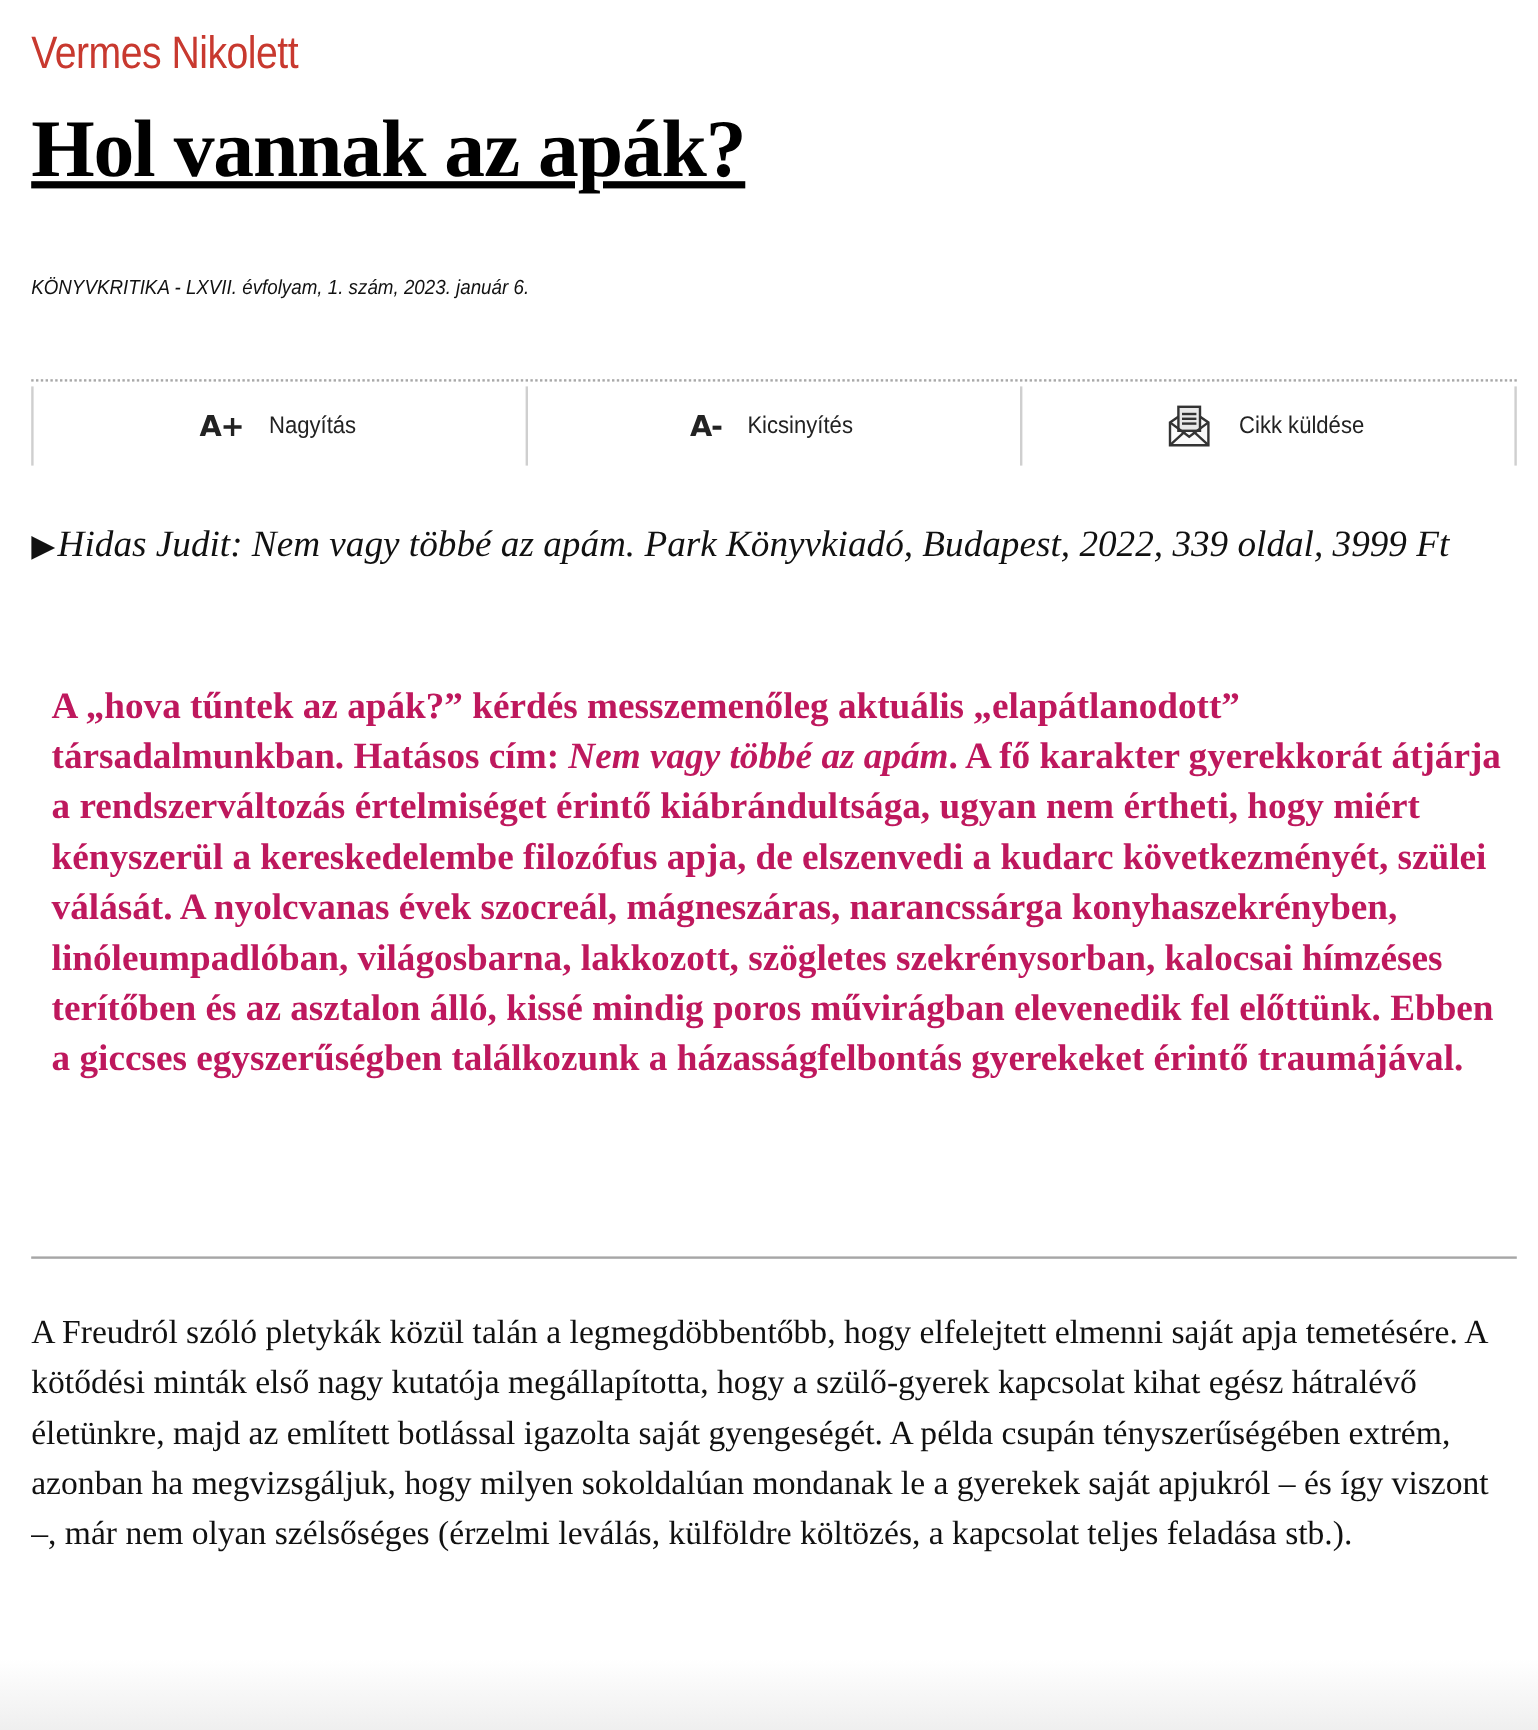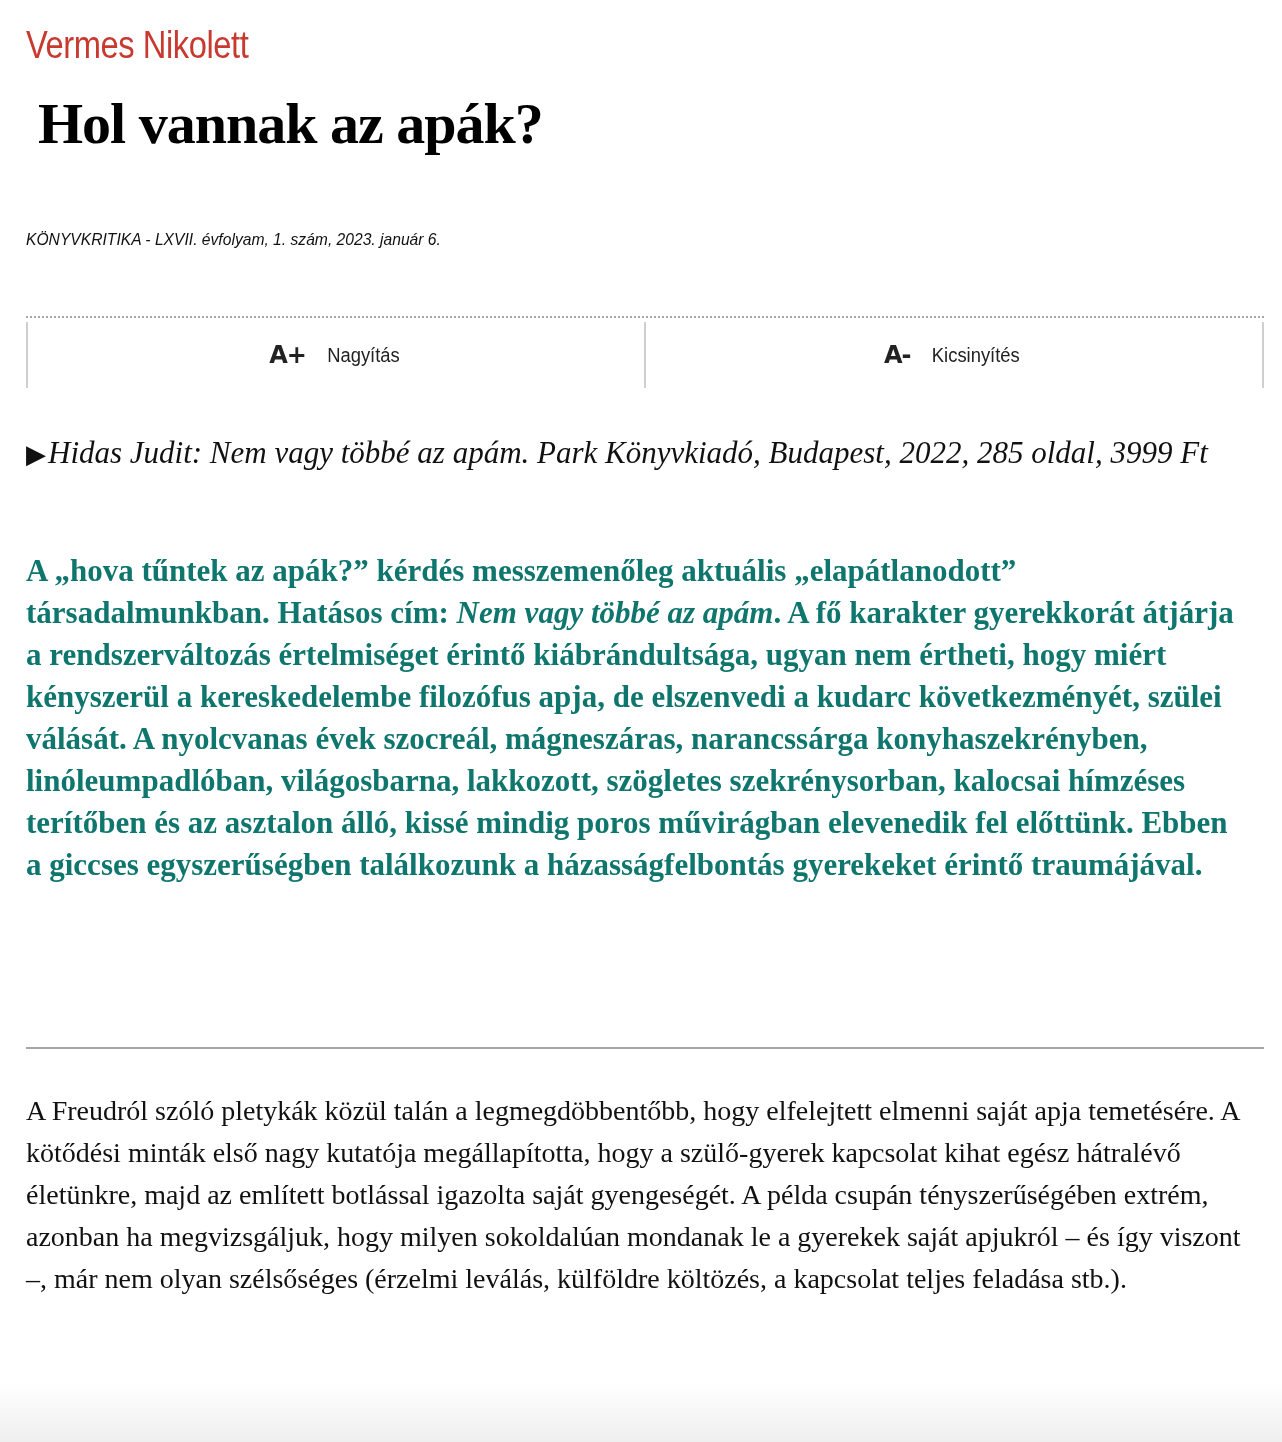--- a/index.html
+++ b/index.html
@@ -7,24 +7,25 @@
   .page { position: absolute; left: 26px; top: 0; width: 1238px; }
 
   .author {
     position: absolute; left: 0; top: 24px;
     font-family: "Liberation Sans", sans-serif;
     font-size: 38px; color: #c8392f; letter-spacing: -0.5px;
     transform: scaleX(0.86); transform-origin: left top;
     white-space: nowrap;
   }
   .title {
-    position: absolute; left: 12px; top: 74px; margin: 0;
+    position: absolute; left: 0; top: 74px; margin: 0;
     font-family: "Liberation Serif", serif; font-weight: bold;
-    font-size: 58px; line-height: 100px; color: #000; letter-spacing: -1px;
+    font-size: 68px; line-height: 100px; color: #000; letter-spacing: -1px;
     white-space: nowrap;
+    text-decoration: underline;
   }
   .meta {
     position: absolute; left: 0; top: 230px;
     font-family: "Liberation Sans", sans-serif; font-style: italic;
     font-size: 17px; color: #111; transform: scaleX(0.92); transform-origin: left top;
     white-space: nowrap;
   }
 
   .toolbar {
     position: absolute; left: 0; top: 316px; width: 1238px; height: 68px;
@@ -43,23 +44,23 @@
   .tool .lbl { transform: scaleX(0.92); display: inline-block; }
 
   .bookinfo {
     position: absolute; left: 0; top: 432px; width: 1238px;
     font-family: "Liberation Serif", serif; font-style: italic;
     font-size: 31px; line-height: 42px; color: #111;
   }
   .bookinfo .arrow { font-style: normal; font-size: 26px; margin-right: 2px; }
 
   .lead {
-    position: absolute; left: 0; top: 550px; width: 1220px; margin: 0;
+    position: absolute; left: 0; top: 550px; width: 1220px; margin: 17px;
     font-family: "Liberation Serif", serif; font-weight: bold;
-    font-size: 31px; line-height: 42px; color: #0f766e;
+    font-size: 31px; line-height: 42px; color: #be185d;
   }
   .lead em { font-style: italic; }
 
   .divider {
     position: absolute; left: 0; top: 1047px; width: 1238px; height: 2px; background: #a6a6a6;
   }
 
   .body-text {
     position: absolute; left: 0; top: 1090px; width: 1225px; margin: 0;
     font-family: "Liberation Serif", serif;
@@ -82,24 +83,37 @@
 
   <div class="toolbar">
     <div class="tool">
       <span class="ico ico-text">A+</span>
       <span class="lbl">Nagyítás</span>
     </div>
     <div class="tool">
       <span class="ico ico-text">A-</span>
       <span class="lbl">Kicsinyítés</span>
     </div>
+    <div class="tool">
+      <span class="ico">
+        <svg width="38" height="38" viewBox="0 0 38 38">
+          <path d="M3 16 L19 5 L35 16 V35 H3 Z" fill="#fafafa" stroke="#333" stroke-width="2"></path>
+          <rect x="10" y="3" width="18" height="20" fill="#e8e8e8" stroke="#333" stroke-width="2"></rect>
+          <rect x="13" y="8" width="12" height="2" fill="#333"></rect>
+          <rect x="13" y="12" width="12" height="2" fill="#333"></rect>
+          <rect x="13" y="16" width="12" height="2" fill="#333"></rect>
+          <path d="M3 35 L16 23 M35 35 L22 23 M3 16 L19 28 L35 16" fill="none" stroke="#333" stroke-width="2"></path>
+        </svg>
+      </span>
+      <span class="lbl">Cikk küldése</span>
+    </div>
   </div>
 
   <div class="bookinfo">
-    <span class="arrow">▶</span><span>Hidas Judit: Nem vagy többé az apám. Park Könyvkiadó, Budapest, 2022, 285 oldal, 3999 Ft</span>
+    <span class="arrow">▶</span><span>Hidas Judit: Nem vagy többé az apám. Park Könyvkiadó, Budapest, 2022, 339 oldal, 3999 Ft</span>
   </div>
 
   <p class="lead"><span>A „hova tűntek az apák?” kérdés messzemenőleg aktuális „elapátlanodott” társadalmunkban. Hatásos cím: </span><em>Nem vagy többé az apám</em><span>. A fő karakter gyerekkorát átjárja a rendszerváltozás értelmiséget érintő kiábrándultsága, ugyan nem értheti, hogy miért kényszerül a kereskedelembe filozófus apja, de elszenvedi a kudarc következményét, szülei válását. A nyolcvanas évek szocreál, mágneszáras, narancssárga konyhaszekrényben, linóleumpadlóban, világosbarna, lakkozott, szögletes szekrénysorban, kalocsai hímzéses terítőben és az asztalon álló, kissé mindig poros művirágban elevenedik fel előttünk. Ebben a giccses egyszerűségben találkozunk a házasságfelbontás gyerekeket érintő traumájával.</span></p>
 
   <div class="divider"></div>
 
   <p class="body-text">A Freudról szóló pletykák közül talán a legmegdöbbentőbb, hogy elfelejtett elmenni saját apja temetésére. A kötődési minták első nagy kutatója megállapította, hogy a szülő-gyerek kapcsolat kihat egész hátralévő életünkre, majd az említett botlással igazolta saját gyengeségét. A példa csupán tényszerűségében extrém, azonban ha megvizsgáljuk, hogy milyen sokoldalúan mondanak le a gyerekek saját apjukról – és így viszont –, már nem olyan szélsőséges (érzelmi leválás, külföldre költözés, a kapcsolat teljes feladása stb.).</p>
 </div>
 
 <div class="fade"></div>

